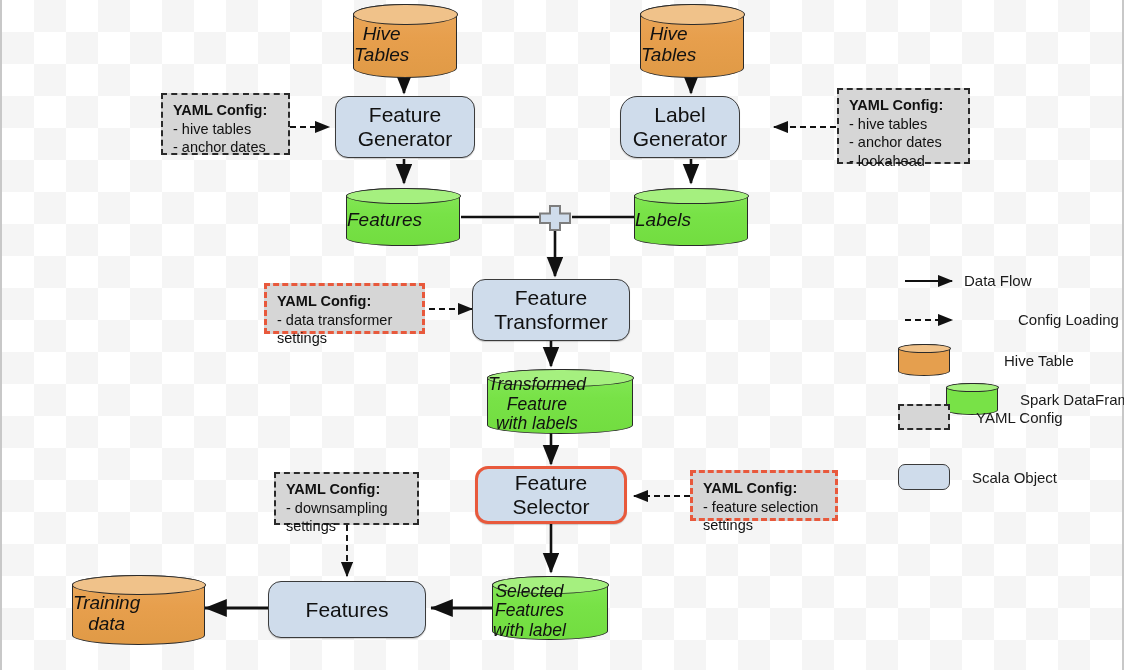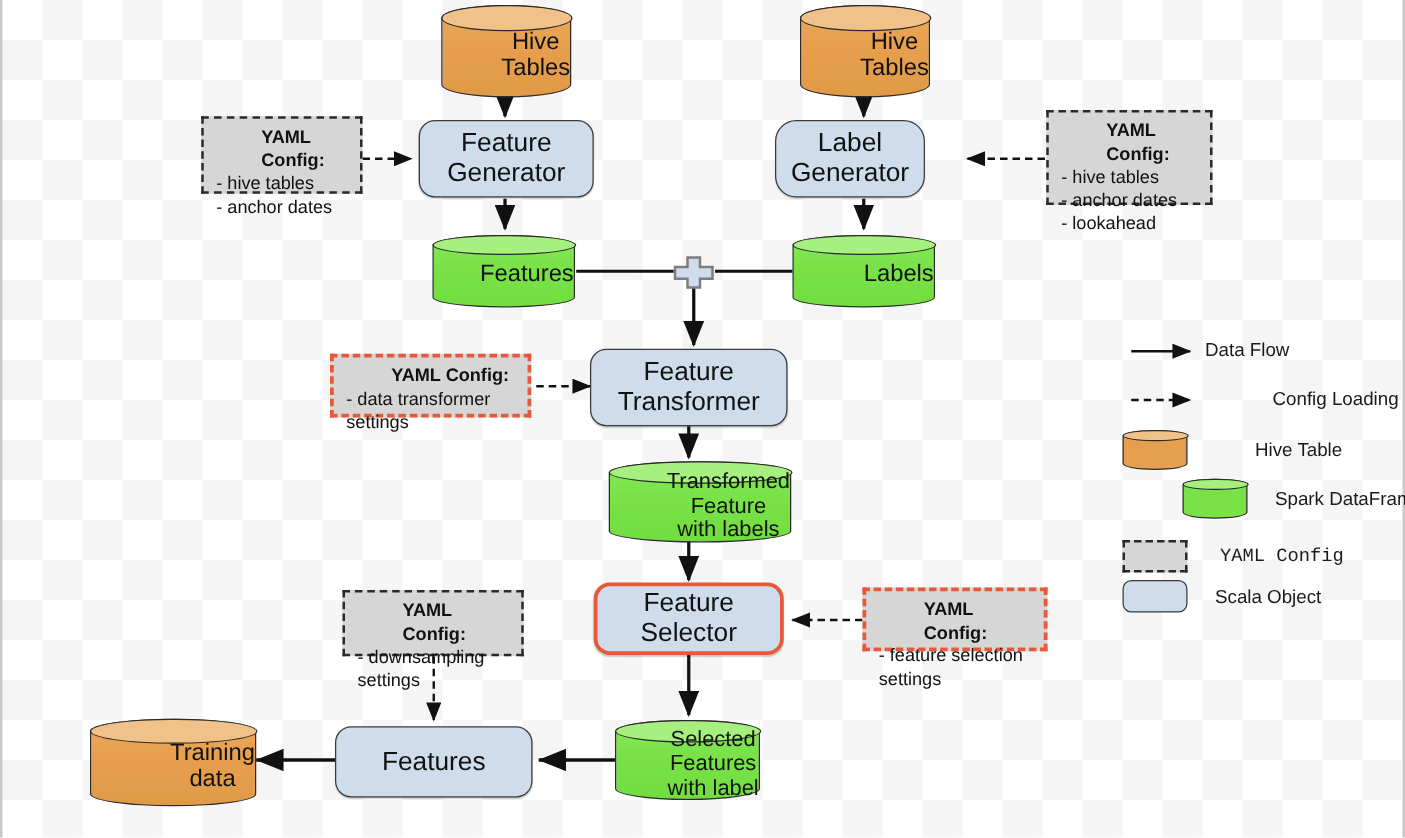--- a/index.html
+++ b/index.html
@@ -60,25 +60,26 @@
   }
 
   
   .cyl {
     border: 1.5px solid #2a2a2a;
     border-radius: 50% / 14%;
     position: absolute;
     box-sizing: border-box;
     display: flex;
     align-items: center;
-    justify-content: flex-end;
+    justify-content: flex-start;
     text-align: center;
     color: #111111;
     line-height: 1.12;
     font-size: 19px;
+    font-style: italic;
   }
   .cyl::before {
     content: "";
     position: absolute;
     left: -1.5px; right: -1.5px;
     top: -1.5px;
     height: 30%;
     border: 1.5px solid #2a2a2a;
     border-radius: 50%;
     box-sizing: border-box;
@@ -99,21 +100,21 @@
     box-sizing: border-box;
     background: #d6d6d6;
     border: 2px dashed #2a2a2a;
     padding: 6px 9px 7px 10px;
     font-size: 14.5px;
     color: #111;
     line-height: 1.28;
     text-align: left;
   }
   .yaml.red { border: 3px dashed #e8593c; }
-  .yaml .yhead { font-weight: bold; display: block; margin-left: 36px; }
+  .yaml .yhead { font-weight: bold; display: block; }
   .yaml .yline { display: block; white-space: pre-wrap; }
 
   
   .plus {
     position: absolute;
     width: 26px; height: 26px;
   }
 
   
   .legend { position: absolute; }
@@ -343,21 +344,21 @@
     <div class="legend-row" style="left:896px; top:344px;gap:32px;">
       <span class="sw sw-cyl sw-hive"></span>
       <span class="legend-label" style="margin-left:22px;">Hive Table</span>
     </div>
 
     <div class="legend-row" style="left:896px; top:383px;padding-left:48px;">
       <span class="sw sw-cyl sw-spark"></span>
       <span class="legend-label" style="margin-left:22px;">Spark DataFrame</span>
     </div>
 
-    <div class="legend-row" style="left:896px; top:432px;font-family:Liberation Mono, monospace;">
+    <div class="legend-row" style="left:896px; top:404px;">
       <span class="sw sw-yaml"></span>
       <span class="legend-label" style="margin-left:26px;">YAML Config</span>
     </div>
 
     <div class="legend-row" style="left:896px; top:464px;">
       <span class="sw sw-scala"></span>
       <span class="legend-label" style="margin-left:22px;">Scala Object</span>
     </div>
   </div>
 

